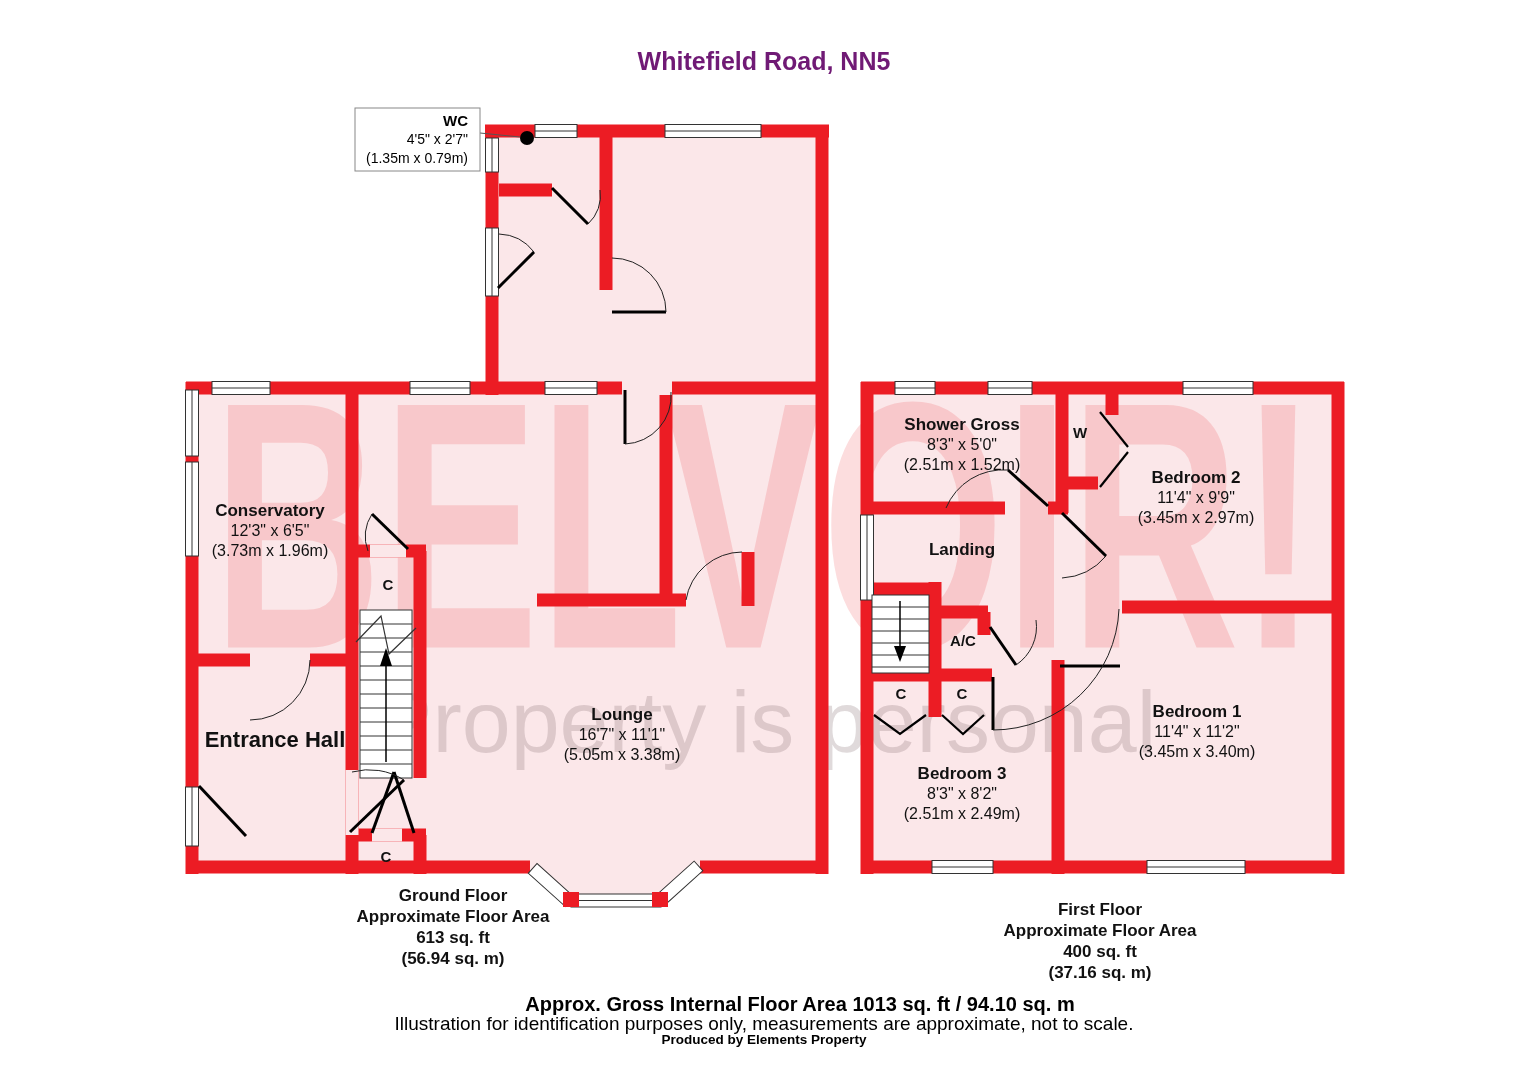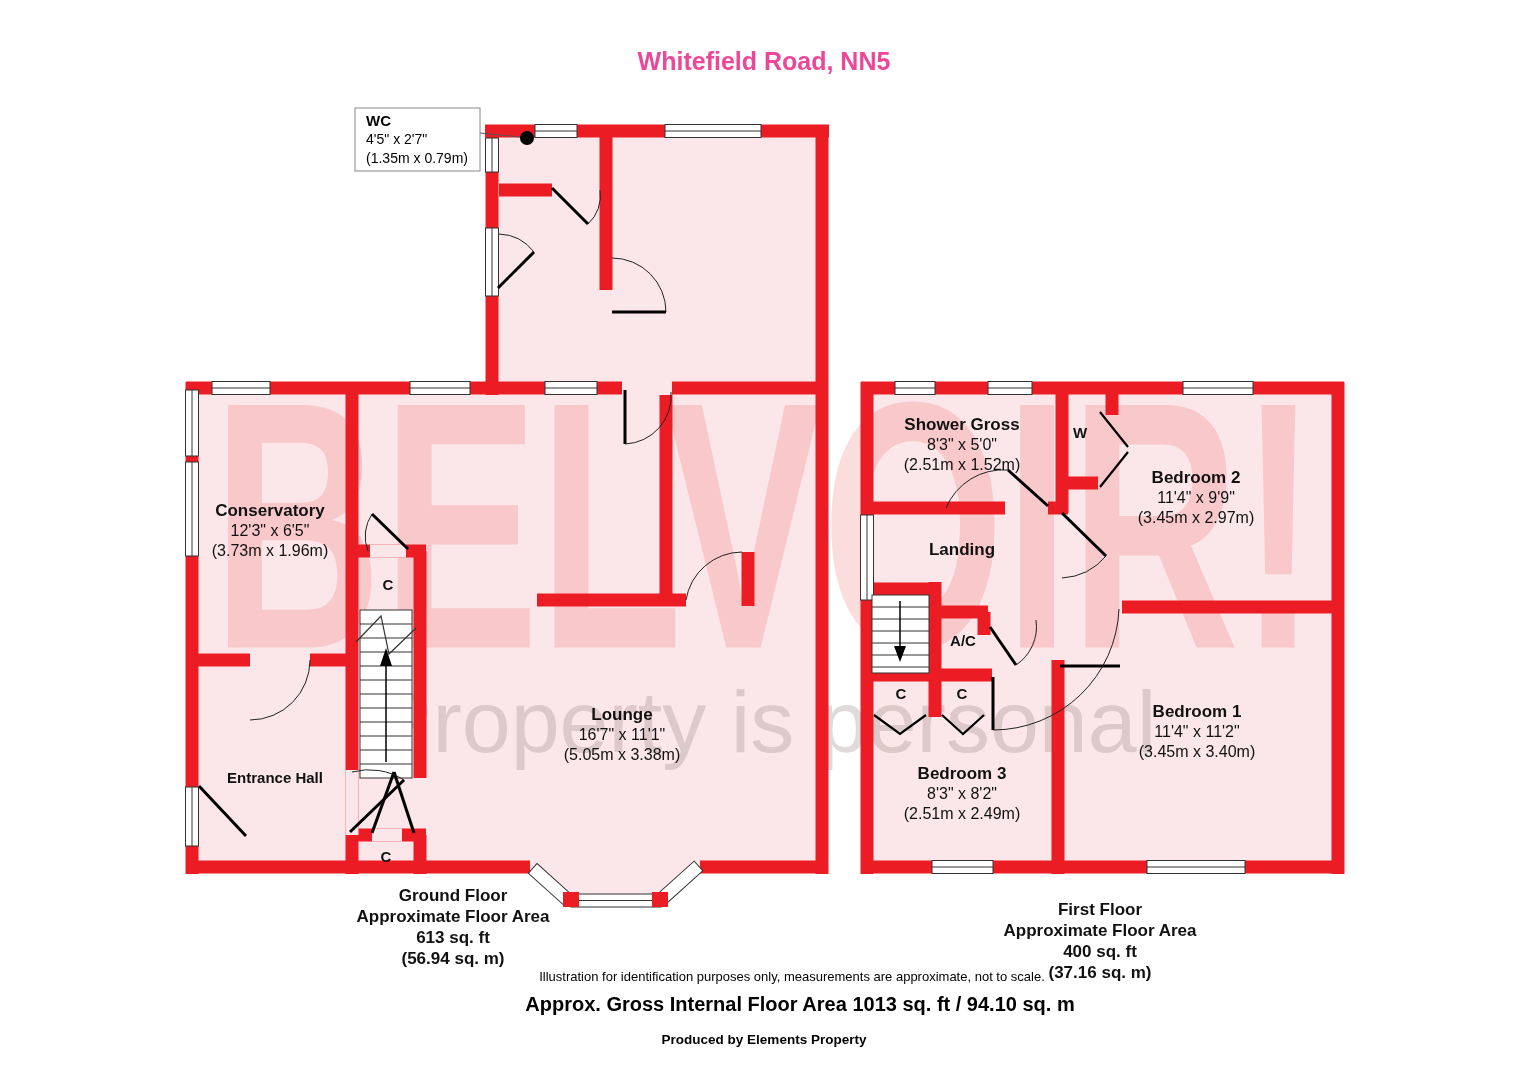--- a/index.html
+++ b/index.html
@@ -5,30 +5,30 @@
   html,body{margin:0;padding:0;background:#fff;}
   #page{position:relative;width:1528px;height:1080px;background:#fff;overflow:hidden;
         font-family:"Liberation Sans",sans-serif;}
   svg{position:absolute;left:0;top:0;}
   .label{position:absolute;transform:translate(-50%,-50%);text-align:center;
          white-space:nowrap;color:#111;z-index:5;line-height:20px;}
   .rn{font-weight:bold;font-size:17px;}
   .rd{font-size:16px;}
   .closet{font-weight:bold;font-size:15px;}
   #title{position:absolute;left:764px;top:61px;transform:translate(-50%,-50%);
-         font-size:25px;font-weight:bold;color:#ec4899;z-index:5;white-space:nowrap;}
+         font-size:25px;font-weight:bold;color:#701a75;z-index:5;white-space:nowrap;}
   .callout-text{position:absolute;left:417px;top:139px;transform:translate(-50%,-50%);
-         text-align:left;z-index:6;line-height:19px;white-space:nowrap;}
+         text-align:right;z-index:6;line-height:19px;white-space:nowrap;}
   .callout-text .rn{font-size:15px;}
   .callout-text .rd{font-size:14px;}
   .summary{font-weight:bold;font-size:17px;line-height:21px;}
   #gross{position:absolute;left:764px;top:1004px;transform:translate(-50%,-50%);
          font-weight:bold;font-size:20px;z-index:5;white-space:nowrap;margin-left:36px;}
-  #disclaimer{position:absolute;left:764px;top:976px;transform:translate(-50%,-50%);
-         font-size:13px;z-index:5;white-space:nowrap;margin-left:28px;}
+  #disclaimer{position:absolute;left:764px;top:1024px;transform:translate(-50%,-50%);
+         font-size:19px;z-index:5;white-space:nowrap;}
   #credit{position:absolute;left:764px;top:1039px;transform:translate(-50%,-50%);
          font-size:13.5px;z-index:5;white-space:nowrap;font-weight:bold;}
 </style>
 </head>
 <body>
 
 <div id="page">
 
 <div id="title">Whitefield Road, NN5</div>
 
@@ -235,21 +235,21 @@
   <div class="rd">(3.73m x 1.96m)</div>
 </div>
 
 
 <div class="label" style="left:622px;top:735px">
   <div class="rn">Lounge</div>
   <div class="rd">16'7" x 11'1"</div>
   <div class="rd">(5.05m x 3.38m)</div>
 </div>
 
-<div class="label rn" style="left:275px;top:778px;font-size:15px">Entrance Hall</div>
+<div class="label rn" style="left:275px;top:740px;font-size:22px">Entrance Hall</div>
 
 <div class="label closet" style="left:388px;top:585px">C</div>
 <div class="label closet" style="left:386px;top:857px">C</div>
 
 <div class="label summary" style="left:453px;top:927px">
   <div>Ground Floor</div>
   <div>Approximate Floor Area</div>
   <div>613 sq. ft</div>
   <div>(56.94 sq. m)</div>
 </div>

